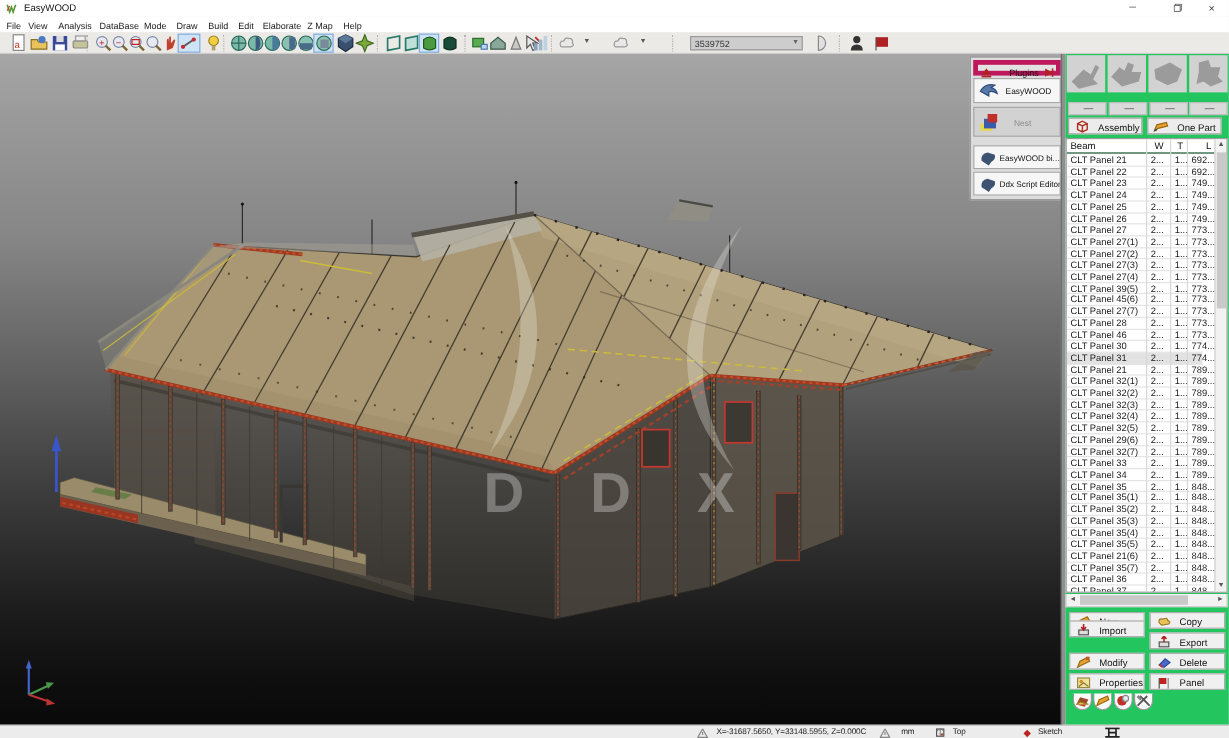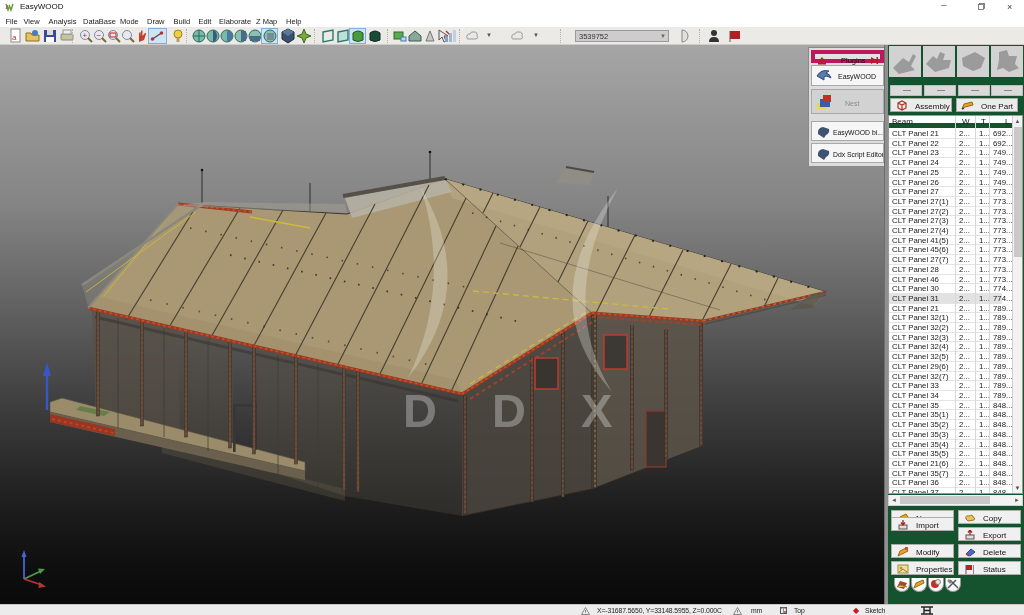--- a/index.html
+++ b/index.html
@@ -2,34 +2,34 @@
 <html><head><meta charset="utf-8"><style>
 *{margin:0;padding:0;box-sizing:border-box}
 body{width:1024px;height:615px;font-family:"Liberation Sans",sans-serif;overflow:hidden;position:relative;background:#ececec}
 #title{position:absolute;left:0;top:0;width:1024px;height:14px;background:#fff;font-size:8px;color:#111}
 #menu{position:absolute;left:0;top:14px;width:1024px;height:13px;background:#fff;font-size:7.5px;color:#1a1a1a}
 #menu span{position:absolute;top:3px}
 #toolbar{position:absolute;left:0;top:27px;width:1024px;height:18px;background:#eceae7;border-bottom:1px solid #cfcdc9}
 .sep{position:absolute;top:2px;width:1px;height:14px;border-left:1px dotted #b5b2ad}
 .tbi{position:absolute;top:1px;width:16px;height:16px}
 #viewport{position:absolute;left:0;top:45px;width:886px;height:559px;background:linear-gradient(to bottom,#a6a6a6 0%,#999999 10%,#858585 28%,#636363 46%,#3f3f3f 64%,#1e1e1e 82%,#101010 92%,#090909 100%);overflow:hidden}
-#sidebar{position:absolute;left:888px;top:45px;width:136px;height:559px;background:#14532d;font-size:8.5px}
+#sidebar{position:absolute;left:888px;top:45px;width:136px;height:559px;background:#22c55e;font-size:8.5px}
 #split{position:absolute;left:884px;top:45px;width:4px;height:559px;background:#8f8f8f;border-left:1px solid #6e6e6e}
 #status{position:absolute;left:0;top:604px;width:1024px;height:11px;background:#ececec;border-top:1px solid #c8c8c8;font-size:6.8px;color:#222;letter-spacing:-0.1px}
 #status span{position:absolute;top:2px}
 .thumb{position:absolute;top:1px;width:32px;height:31px;background:#d2d2d2}
 .sbtn{position:absolute;top:40px;width:32px;height:11px;background:#dadada;border:1px solid #bdbdbd}
 .sbtn i{position:absolute;left:12px;top:4px;width:8px;height:1px;background:#888}
 .abtn{position:absolute;top:53px;width:62px;height:14px;background:#ececec;border:1px solid #a8a8a8;font-size:8px;color:#111}
 .abtn span{position:absolute;left:24px;top:3px}
 #tablewrap{position:absolute;left:0px;top:70px;width:135px;height:379px;background:#fff;border:1px solid #9a9a9a;overflow:hidden}
 .tr{height:9.71px;border-bottom:1px solid #e4e4e4;position:relative;white-space:nowrap;color:#1a1a1a}
 .tr span{position:absolute;top:0;line-height:9.5px;font-size:7.8px}
 .c1{left:3px} .c2{left:70px} .c3{left:90px} .c4{left:104px}
-.th{height:12px;border-bottom:5px solid #14532d;position:relative;font-size:8px;color:#111}
+.th{height:12px;border-bottom:1px solid #14532d;position:relative;font-size:8px;color:#111}
 .th span{position:absolute;top:1px}
 #vscroll{position:absolute;left:123px;top:0px;width:10px;height:377px;background:#f2f2f2;border-left:1px solid #d0d0d0}
 #hscroll{position:absolute;left:0px;top:450px;width:135px;height:11px;background:#f2f2f2;border:1px solid #d0d0d0;border-top:none}
 .gbtn{position:absolute;width:63px;height:14px;background:#f0f0f0;border:1px solid #adadad;font-size:8px;color:#111}
 .gbtn span{position:absolute;left:24px;top:2.5px}
 .gbtn svg{position:absolute;left:5px;top:2px}
 .tab{position:absolute;top:533px;width:16px;height:14px;background:#fafafa;border:1px solid #9a9a9a;border-top:none;border-radius:0 0 8px 8px}
 #plugins{position:absolute;left:808px;top:2px;width:78px;height:120px;background:#dcdcdc;border:1px solid #8a8a8a;font-size:7px;color:#111}
 .pbtn{position:absolute;left:2px;width:73px;background:#f2f2f2;border:1px solid #a8a8a8;white-space:nowrap;overflow:hidden}
 svg text{font-family:"Liberation Sans",sans-serif}
@@ -512,21 +512,21 @@
           <span class="c3">1...</span>
           <span class="c4">773...</span>
         </div>
 <div class="tr">
           <span class="c1">CLT Panel 27(4)</span>
           <span class="c2">2...</span>
           <span class="c3">1...</span>
           <span class="c4">773...</span>
         </div>
 <div class="tr">
-          <span class="c1">CLT Panel 41(5)</span>
+          <span class="c1">CLT Panel 39(5)</span>
           <span class="c2">2...</span>
           <span class="c3">1...</span>
           <span class="c4">773...</span>
         </div>
 <div class="tr">
           <span class="c1">CLT Panel 45(6)</span>
           <span class="c2">2...</span>
           <span class="c3">1...</span>
           <span class="c4">773...</span>
         </div>
@@ -743,21 +743,21 @@
         <path d="M2,8 L6,5 L10,8" stroke="#8a7a30" fill="none"></path>
       </svg>
       <span>Properties</span>
     </div>
  <div class="gbtn" style="left:70px;top:516px">
       <svg width="12" height="10" viewBox="0 0 12 10">
         <rect x="2" y="1" width="6" height="5" fill="#c02020"></rect>
         <line x1="2" y1="1" x2="2" y2="10" stroke="#555"></line>
         <line x1="9.5" y1="1" x2="9.5" y2="10" stroke="#888"></line>
       </svg>
-      <span>Status</span>
+      <span>Panel</span>
     </div>
  <div class="tab" style="left:6px"><svg width="14" height="12" viewBox="0 0 14 12">
         <path d="M2,9 L5,3 L12,5 L9,11 Z" fill="#a04828"></path>
         <path d="M2,9 L5,7 L12,9" fill="#e8c25a" stroke="#9a7a20"></path>
       </svg></div>
  <div class="tab" style="left:23px"><svg width="14" height="12" viewBox="0 0 14 12">
         <path d="M2,10 L4,5 L11,2 L12,5 L6,8 Z" fill="#e8a030" stroke="#9a6a10"></path>
       </svg></div>
  <div class="tab" style="left:40px"><svg width="14" height="12" viewBox="0 0 14 12">
         <circle cx="6" cy="6" r="4" fill="#c03028"></circle>

